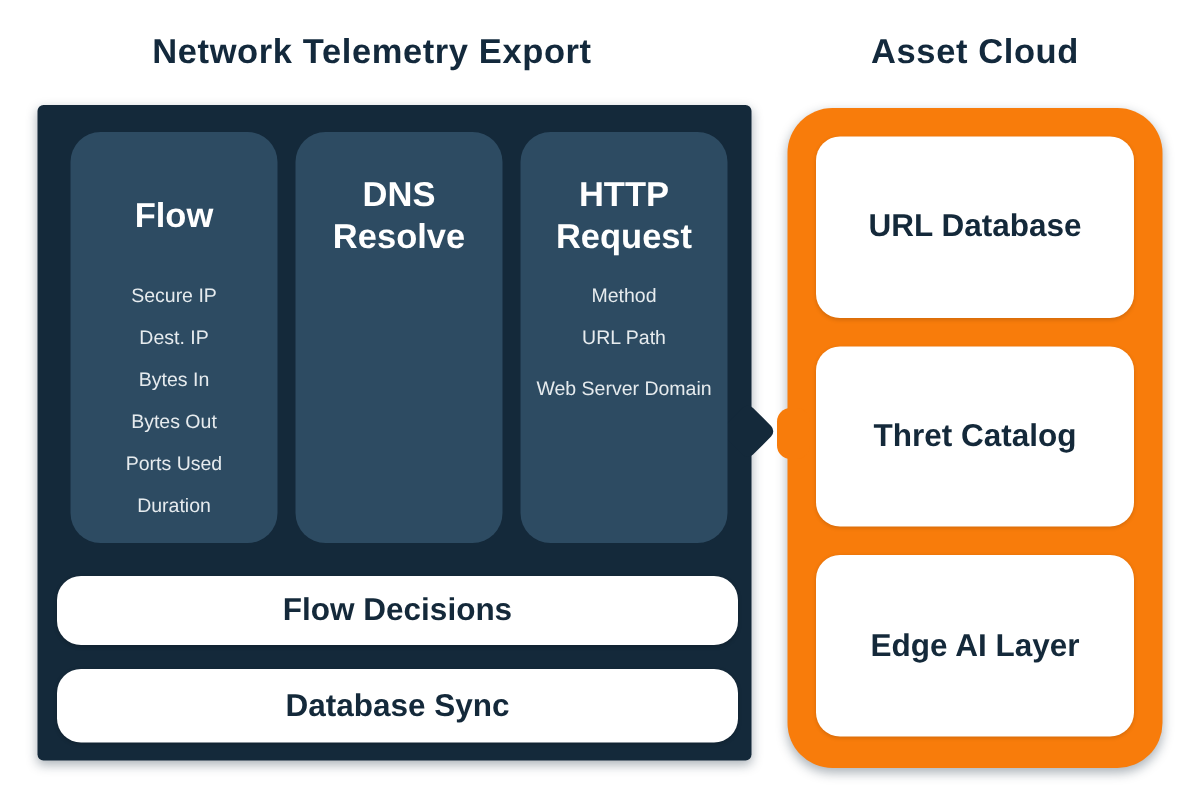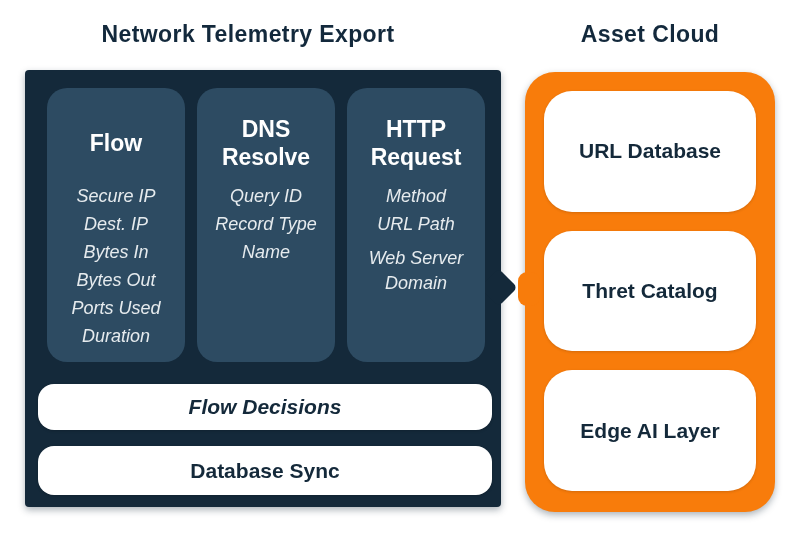--- a/index.html
+++ b/index.html
@@ -57,37 +57,36 @@
     white-space:pre-line;
     color:#ffffff;
     font-size:23px;
     font-weight:bold;
     line-height:28px;
   }
   .card-items{margin-top:10px;}
   .card-item{
     text-align:center;
     color:#E6EBEE;
-    font-size:18px;
+    font-size:13px;
     line-height:25px;
     margin:0 4px 3px 4px;
-    font-style:italic;
   }
   .card-item.gap-above{margin-top:9px;}
   .bar{
     position:absolute;
     left:13px;
     width:454px;
     background:#ffffff;
     border-radius:16px;
     display:flex;align-items:center;justify-content:center;
     font-size:21px;font-weight:bold;color:#14293A;
     box-shadow:0 1px 3px rgba(0,0,0,.18);
   }
-  .bar-0{top:314px;height:46px;font-style:italic;}
+  .bar-0{top:314px;height:46px;}
   .bar-1{top:376px;height:49px;}
 
   
   .orange-panel{
     position:absolute;
     left:525px;top:72px;
     width:250px;height:440px;
     background:#F87C0B;
     border-radius:30px;
     box-shadow:0 3px 7px rgba(20,41,58,.35);
@@ -98,21 +97,21 @@
   .connector-bump{
     position:absolute;
     left:-7px;top:200px;
     width:22px;height:34px;
     background:#F87C0B;
     border-radius:9px;
   }
   .cloud-box{
     flex:1;
     background:#ffffff;
-    border-radius:28px;
+    border-radius:16px;
     display:flex;align-items:center;justify-content:center;
     font-size:21px;font-weight:bold;color:#14293A;
     box-shadow:0 1px 3px rgba(0,0,0,.15);
   }
 </style>
 </head>
 <body>
 
 <div class="stage">
 
@@ -130,25 +129,20 @@
         <div class="card-item">Bytes In</div>
         <div class="card-item">Bytes Out</div>
         <div class="card-item">Ports Used</div>
         <div class="card-item">Duration</div>
       </div>
     </div>
 
     <div class="card card-1">
       <div class="card-heading">DNS
 Resolve</div>
-      <div class="card-items">
-        <div class="card-item">Query ID</div>
-        <div class="card-item">Record Type</div>
-        <div class="card-item">Name</div>
-      </div>
     </div>
 
     <div class="card card-2">
       <div class="card-heading">HTTP
 Request</div>
       <div class="card-items">
         <div class="card-item">Method</div>
         <div class="card-item">URL Path</div>
         <div class="card-item gap-above">Web Server Domain</div>
       </div>

